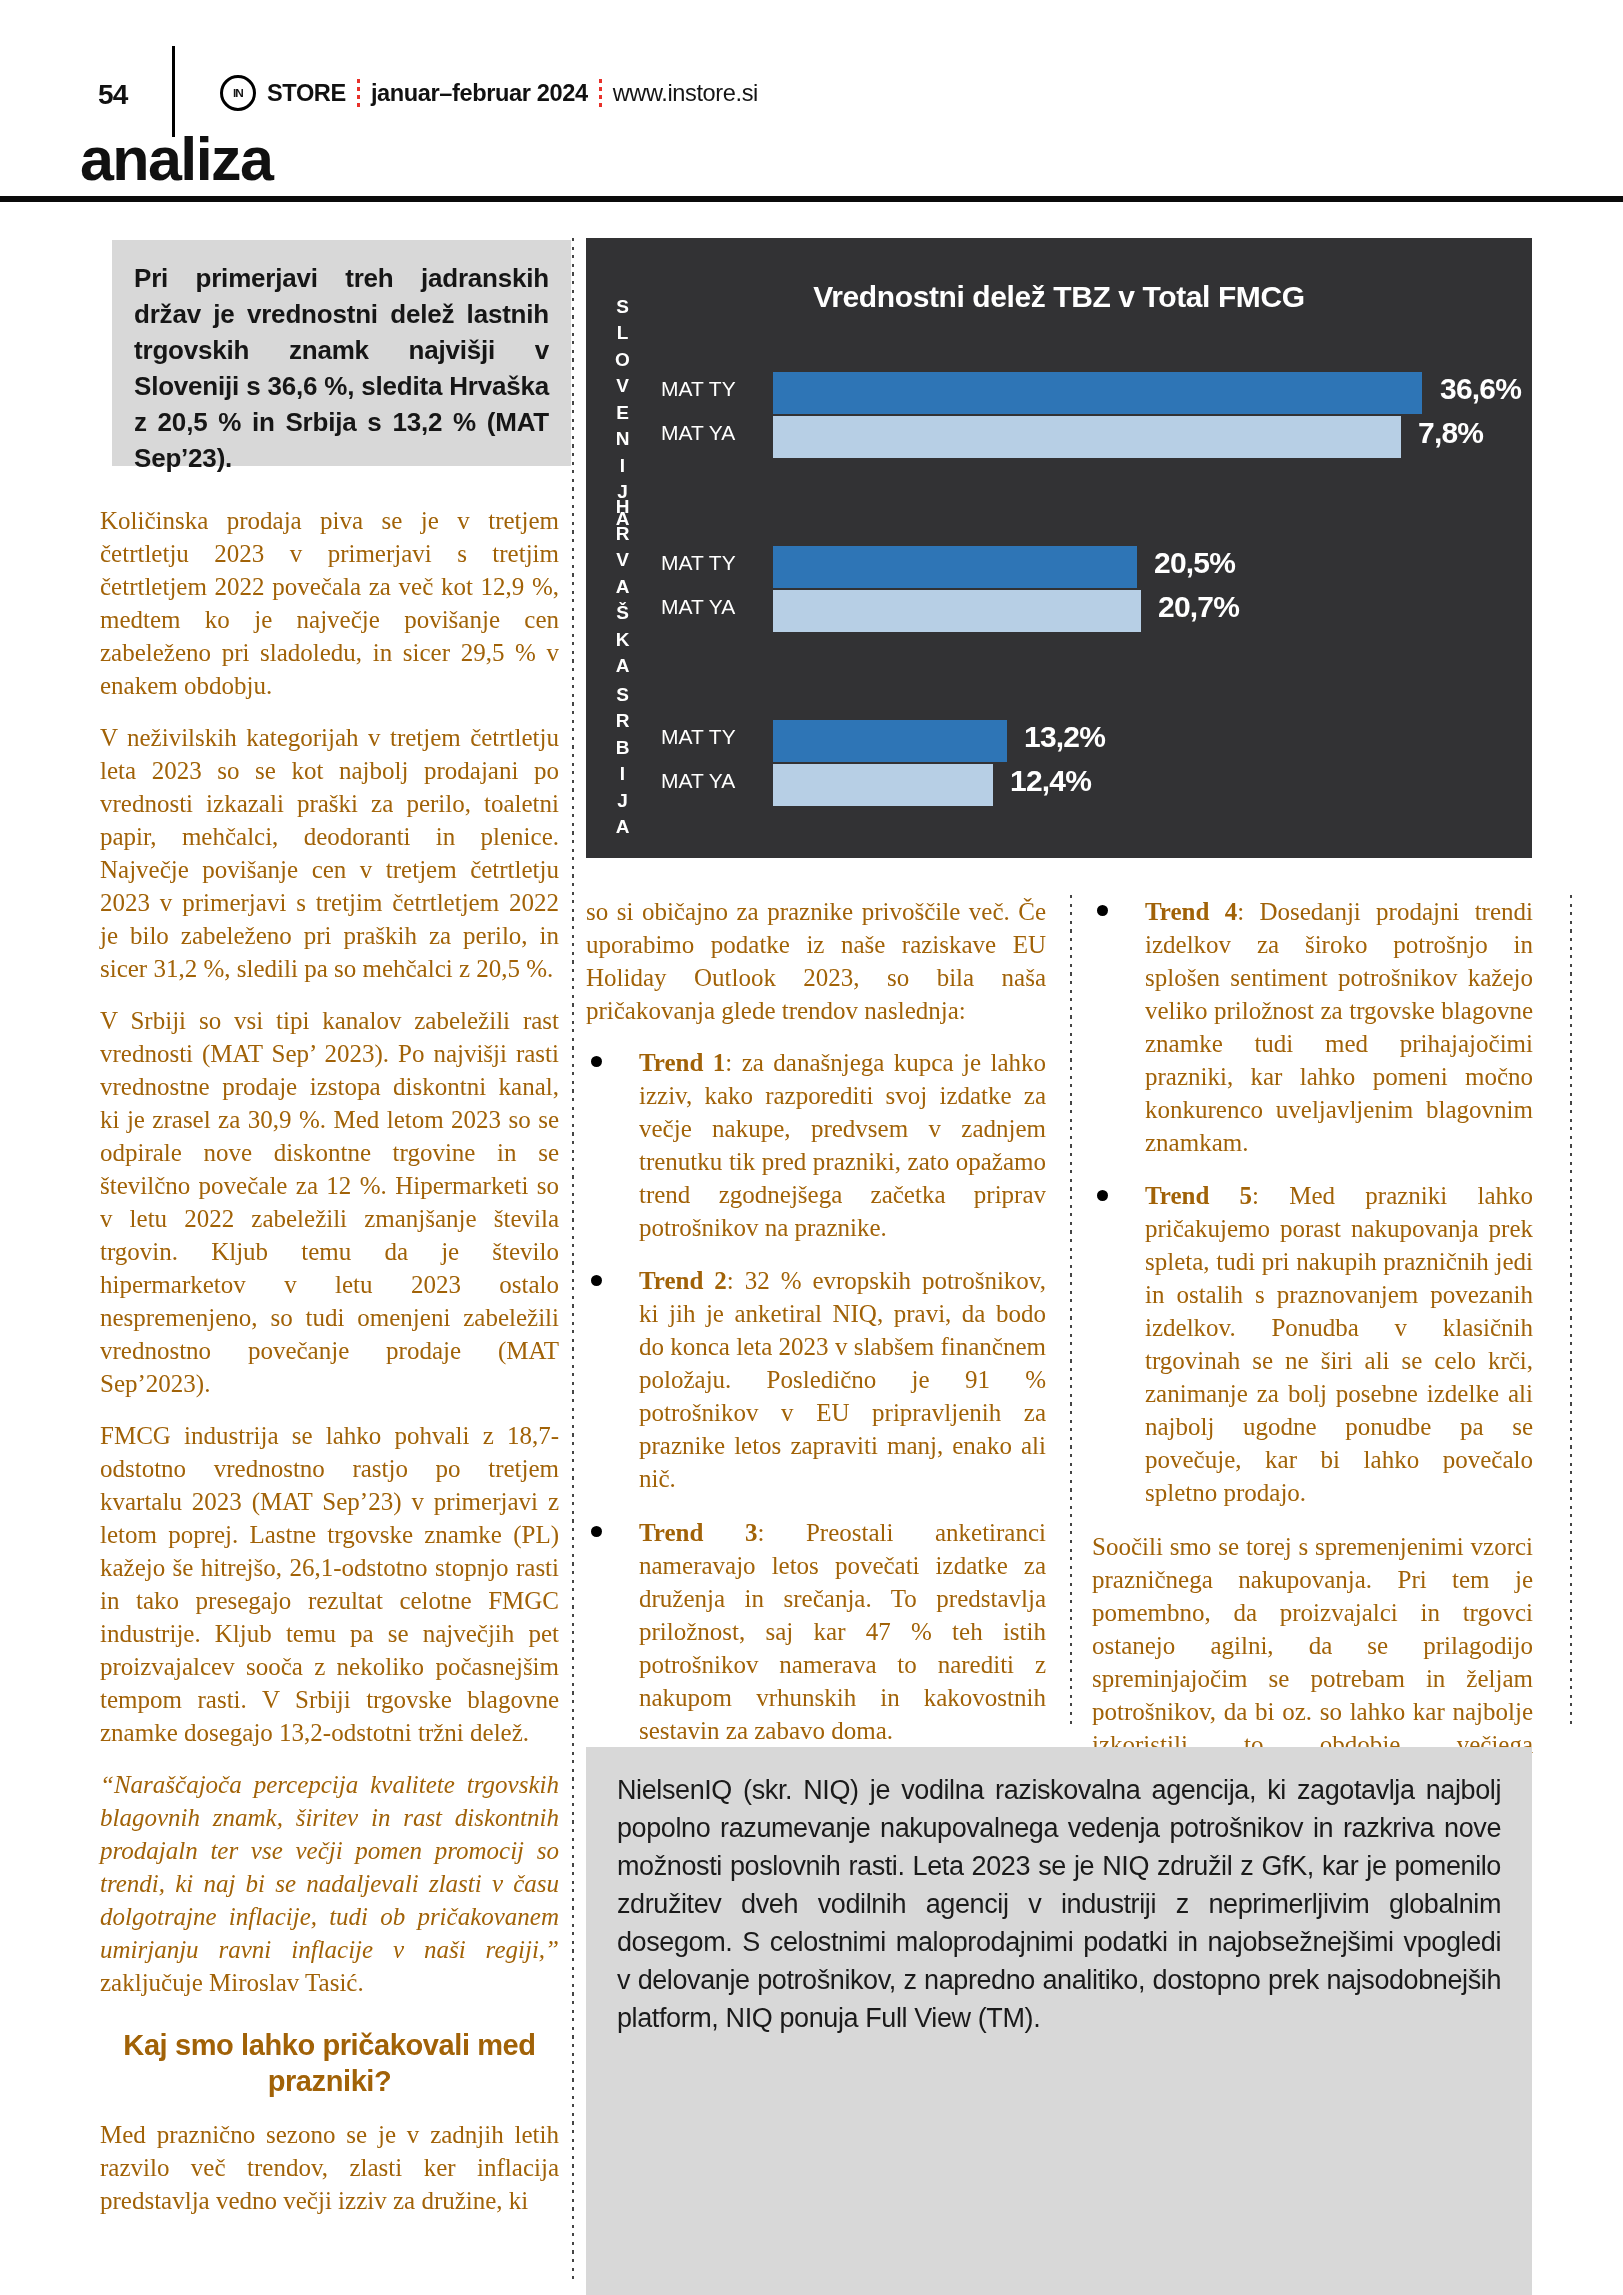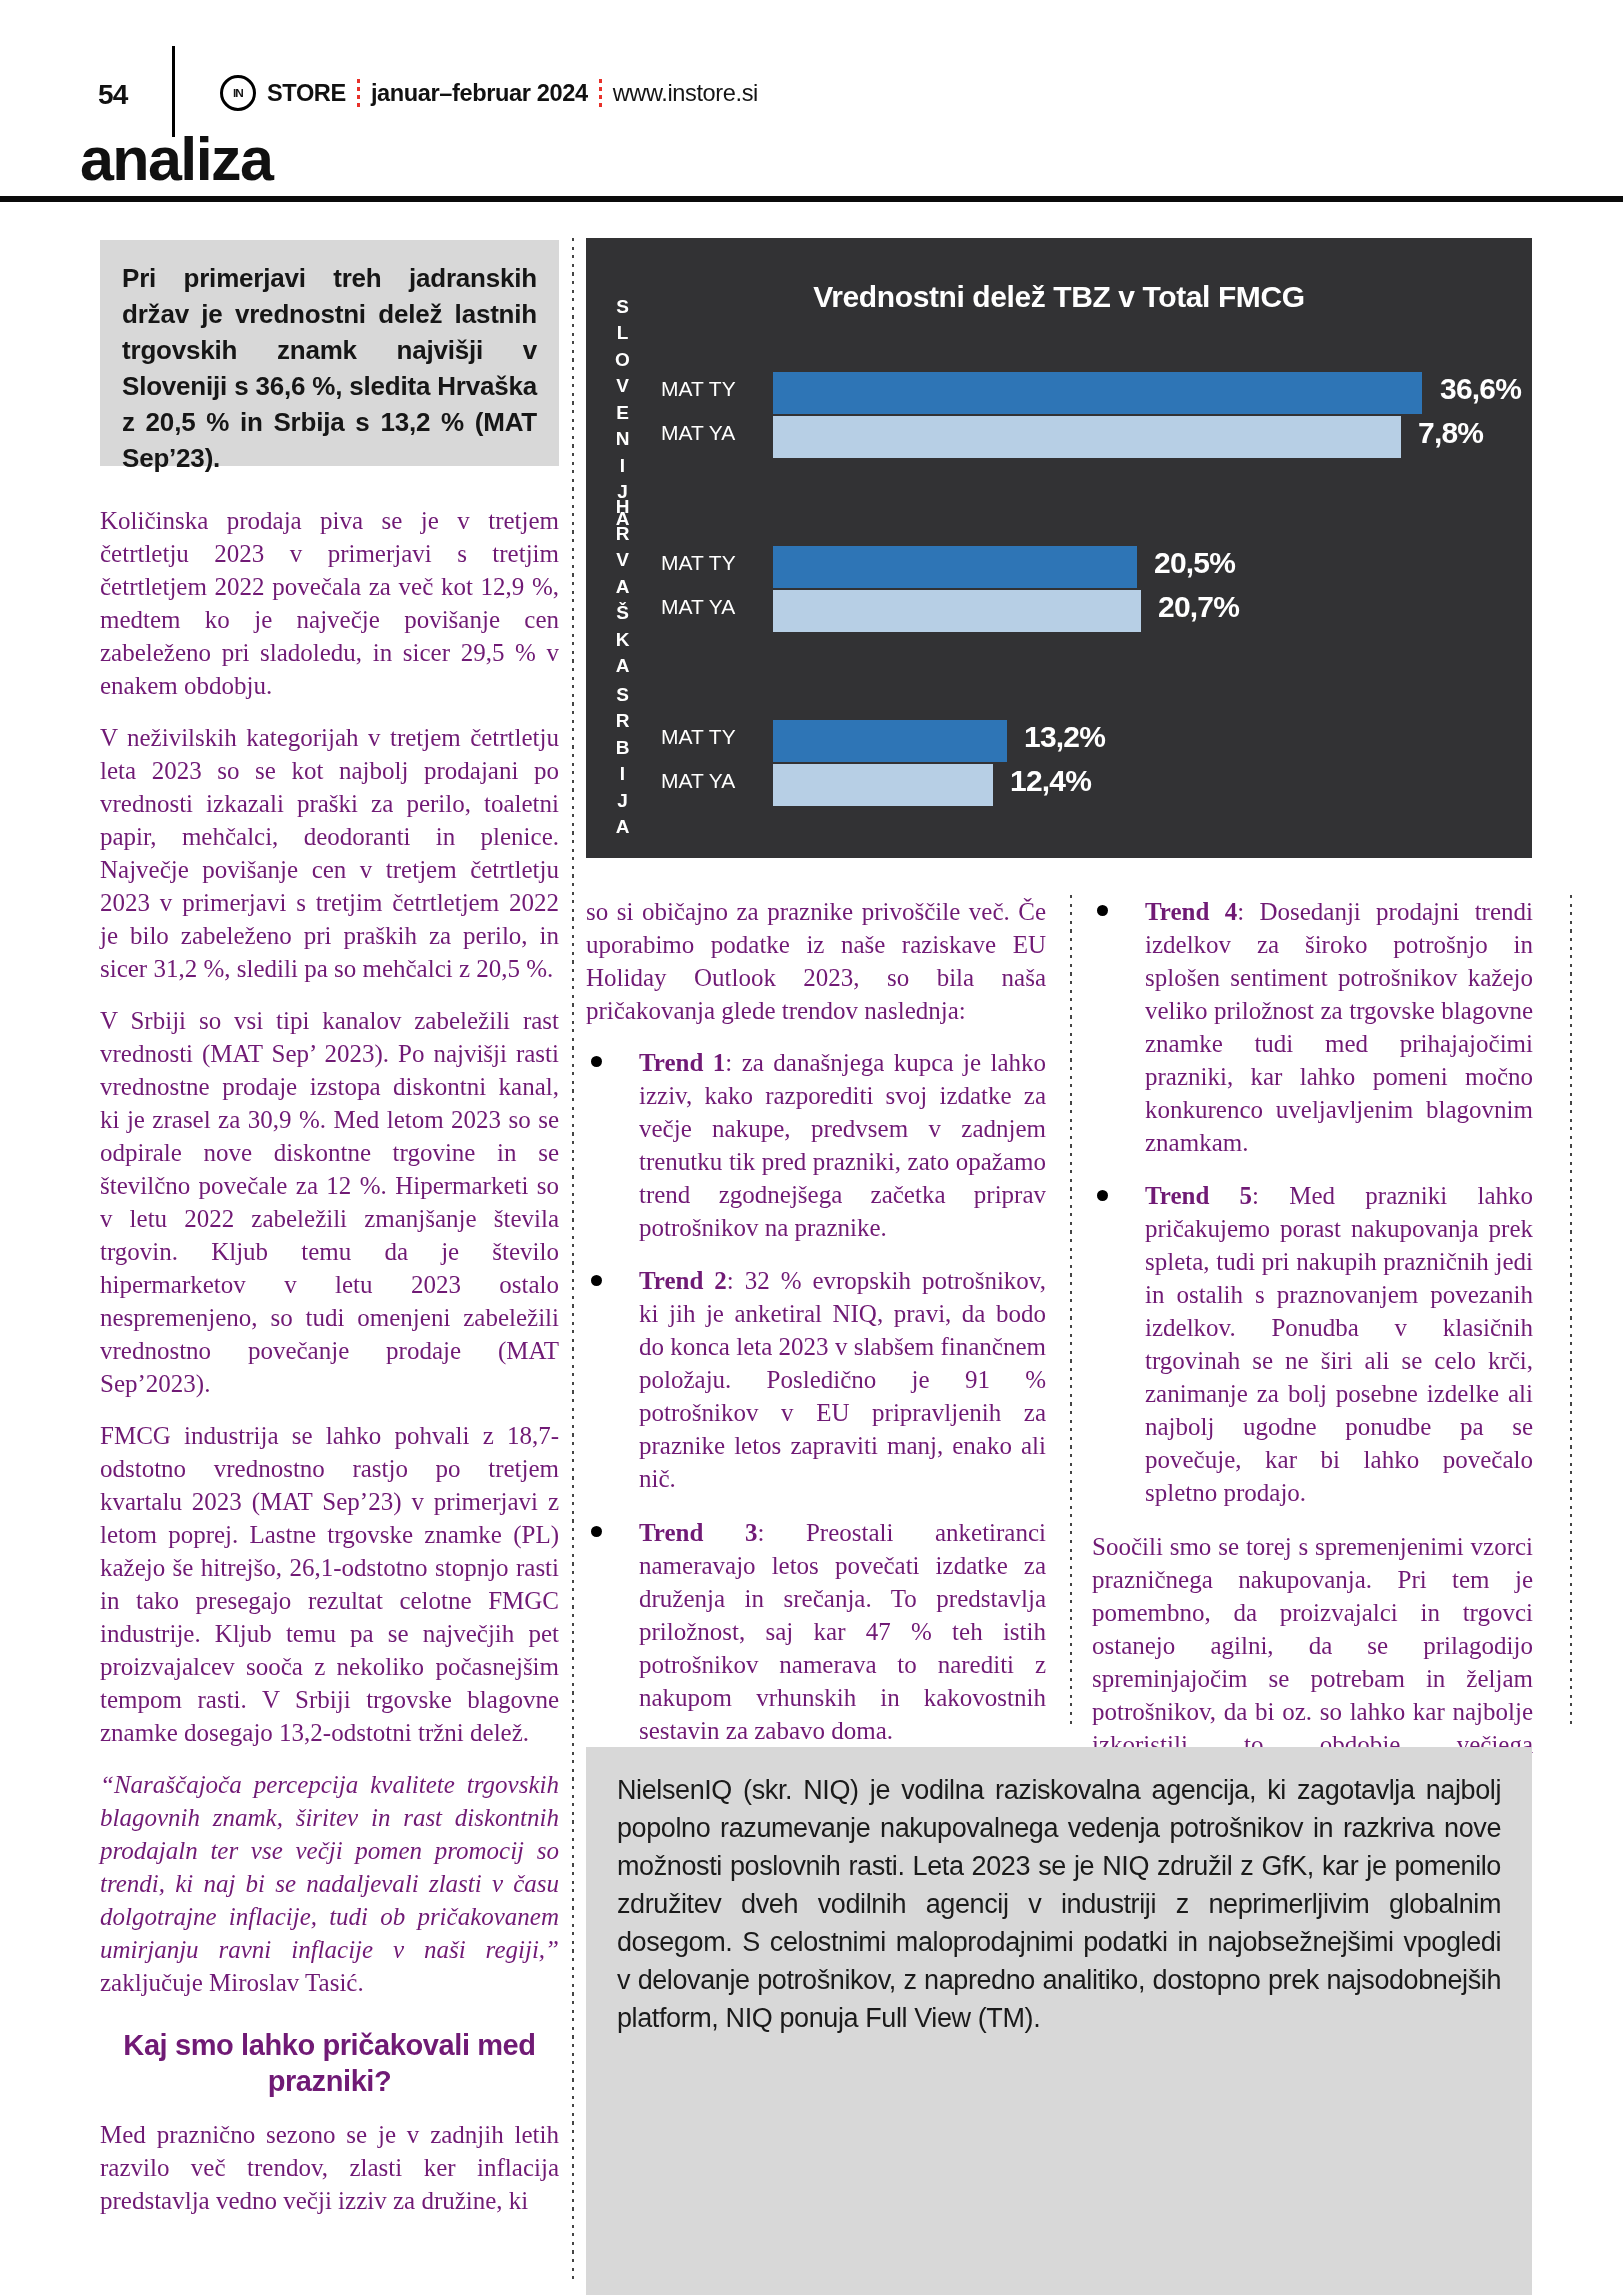--- a/index.html
+++ b/index.html
@@ -14,21 +14,21 @@
                display:flex;align-items:center;justify-content:center;
                font:bold 11.8px "Liberation Sans",sans-serif;letter-spacing:-0.8px;flex:0 0 auto;}
   .brand{font:bold 23.6px "Liberation Sans",sans-serif;letter-spacing:-0.4px;text-align:center;}
   .hsep{width:3.1px;height:28px;background:repeating-linear-gradient(to bottom,#e8312a 0 3.9px,transparent 3.9px 7.9px);}
   .issue{font:bold 23.6px "Liberation Sans",sans-serif;letter-spacing:-0.4px;}
   .site{font:23.6px "Liberation Sans",sans-serif;letter-spacing:-0.4px;color:#151515;}
   .section-title{position:absolute;left:80px;top:124px;font:bold 61px "Liberation Sans",sans-serif;letter-spacing:-1.6px;}
   .top-rule{position:absolute;left:0;top:196px;width:1623px;height:6.3px;background:#0b0b0b;}
 
   
-  .intro-box{position:absolute;left:100px;top:240px;width:459px;height:226px;background:#d8d8d8;box-sizing:border-box;
+  .intro-box{position:absolute;left:112px;top:240px;width:459px;height:226px;background:#d8d8d8;box-sizing:border-box;
              padding:20.4px 22px;font:bold 26px/36px "Liberation Sans",sans-serif;color:#161616;
              letter-spacing:-0.2px;text-align:justify;}
 
   
   .chart{position:absolute;left:586px;top:238px;width:946px;height:620px;background:#323234;}
   .chart-title{position:absolute;top:42px;left:0;width:100%;text-align:center;color:#fff;
                font:bold 30px "Liberation Sans",sans-serif;letter-spacing:-0.4px;}
   .chart-group{position:absolute;left:0;width:100%;height:86px;}
   .cat-label{position:absolute;left:25px;top:50%;transform:translateY(-50%);
              writing-mode:vertical-rl;text-orientation:upright;color:#fff;
@@ -40,21 +40,21 @@
   .bar-value{position:absolute;top:50%;transform:translateY(-50%);color:#fff;
              font:bold 30px "Liberation Sans",sans-serif;letter-spacing:-0.8px;white-space:nowrap;}
 
   
   .vdots{position:absolute;width:2.4px;background:repeating-linear-gradient(to bottom,#454545 0 3.1px,transparent 3.1px 8.6px);}
   #divider-left{left:572px;top:238px;height:2042px;}
   #divider-mid{left:1070px;top:895px;height:834px;}
   #divider-right{left:1570px;top:895px;height:834px;}
 
   
-  .col{position:absolute;font:25px/33px "Liberation Serif", serif;color:#701a75;text-align:justify;}
+  .col{position:absolute;font:25px/33px "Liberation Serif", serif;color:#a16207;text-align:justify;}
   #col-left{left:100px;top:504px;width:459px;}
   #col-mid{left:586px;top:895px;width:460px;}
   #col-right{left:1092px;top:895px;width:441px;}
   .col p{margin:0 0 19px 0;}
   .quote{font-style:italic;}
   .quote .attr{font-style:normal;font-family:Liberation Serif, serif;}
   .subhead{font:bold 29px/36px "Liberation Sans",sans-serif;letter-spacing:-0.4px;margin:28px 0 19px 0;text-align:center;}
   ul.trends{list-style:none;margin:0;padding:0;}
   ul.trends li{position:relative;padding-left:53px;margin:0 0 20.4px 0;}
   ul.trends li .dot{position:absolute;left:4.7px;top:10.2px;width:11px;height:11px;border-radius:50%;background:#000;}

